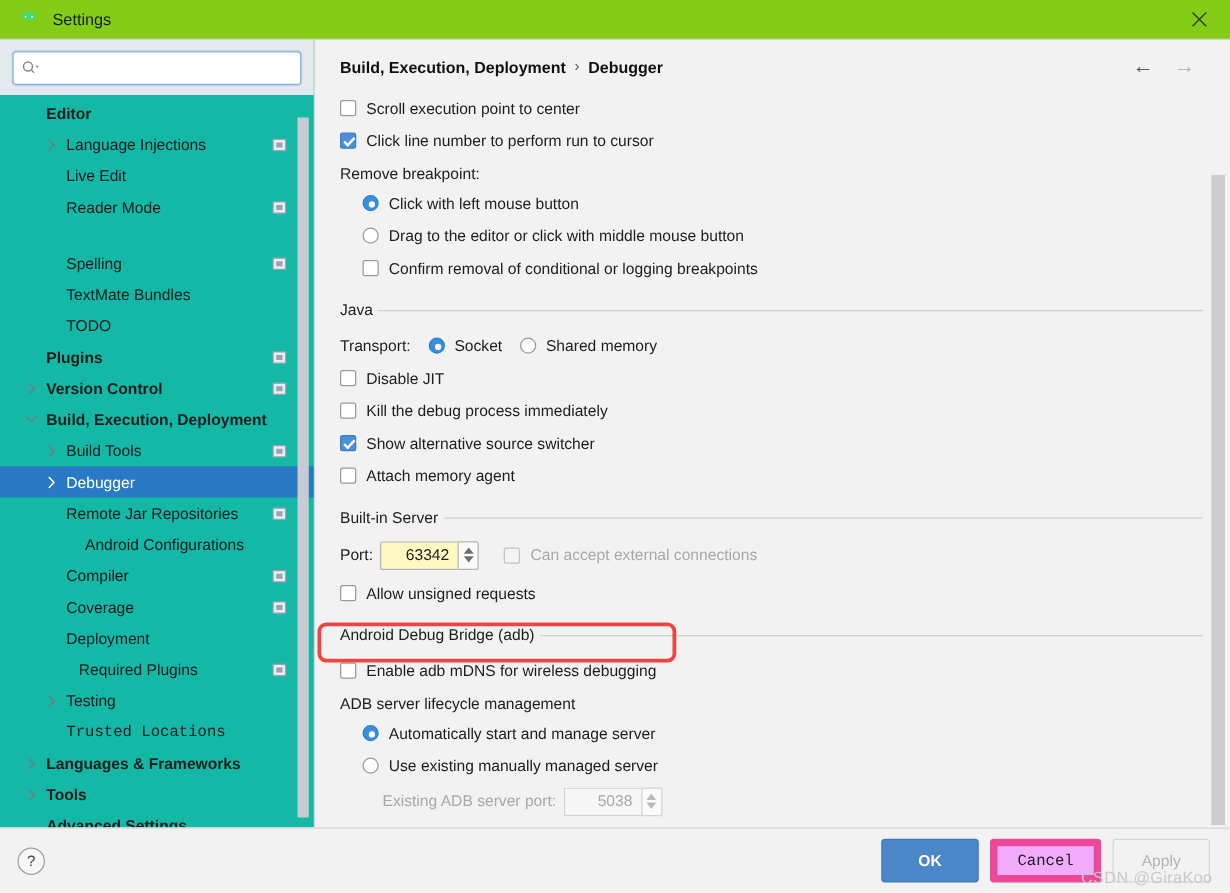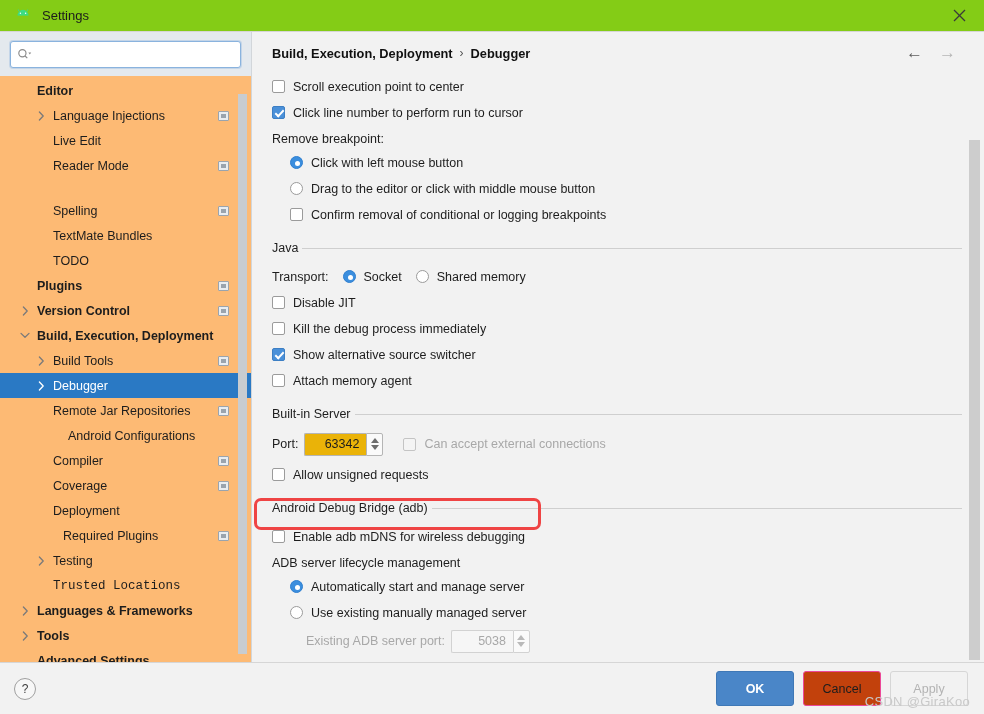--- a/index.html
+++ b/index.html
@@ -36,21 +36,21 @@
     color: #333; font-size: 17px; line-height: 1;
     cursor: pointer;
   }
 
   
   .body-area { flex: 1 1 auto; display: flex; min-height: 0; background:#f2f2f2; }
 
   
   .sidebar {
     width: 252px; flex: 0 0 252px;
-    background: #fdba74;
+    background: #14b8a6;
     display: flex; flex-direction: column;
     position: relative;
     border-right: 1px solid #d2d6da;
   }
   .search-wrap { padding: 9px 10px 8px 10px; background:#e4e9ee; }
   .search-box {
     height: 27px;
     background: #ffffff;
     border: 1px solid #8ab3de;
     border-radius: 3px;
@@ -163,21 +163,21 @@
     display: flex; align-items: center; gap: 4px;
     margin: 14px 0 9px 0; height: 16px;
   }
   .section .stitle { font-size: 12.5px; color: #1d1d1d; white-space: nowrap; }
   .section .sline { flex: 1 1 auto; height: 1px; background: #cfcfcf; }
 
   
   .spinner { display: inline-flex; height: 23px; margin-left: 6px; }
   .spinner .sp-field {
     width: 62px; border: 1px solid #b5b5b5; border-right: none;
-    background: #eab308; display: flex; align-items: center; justify-content: flex-end;
+    background: #fef9c3; display: flex; align-items: center; justify-content: flex-end;
     padding-right: 7px; font-size: 12.5px; color: #1d1d1d;
     border-radius: 2px 0 0 2px;
   }
   .spinner .sp-btns {
     width: 17px; border: 1px solid #b5b5b5; background: #fafafa;
     display: flex; flex-direction: column; align-items: center;
     justify-content: center; gap: 2px; border-radius: 0 2px 2px 0;
   }
   .spinner .sp-btns i {
     width: 0; height: 0; display: block;
@@ -225,21 +225,21 @@
     font-size: 12px; color: #3f3f3f; cursor: pointer;
   }
   .footer .spacer { flex: 1 1 auto; }
   .btn {
     height: 35px; min-width: 78px; padding: 1px 16px;
     border-radius: 3px; font-size: 12.5px;
     display: flex; align-items: center; justify-content: center;
     margin-left: 9px; cursor: pointer;
   }
   .btn-ok { background: #4a86c8; border: 1px solid #3f78b6; color: #fff; font-weight: bold; }
-  .btn-cancel { background: #c2410c; border: 1px solid #ec4899; color: #1d1d1d; }
+  .btn-cancel { background: #f0abfc; border: 6px solid #ec4899; color: #1d1d1d; font-family: Liberation Mono, monospace; }
   .btn-apply { background: #f2f2f2; border: 1px solid #d6d6d6; color: #b3b3b3; }
 
   .watermark {
     position: absolute; right: 14px; bottom: 5px;
     font-size: 13px; color: #c9c9c9; letter-spacing: .3px;
     pointer-events: none; white-space: nowrap;
   }
 </style>
 </head>
 <body>

